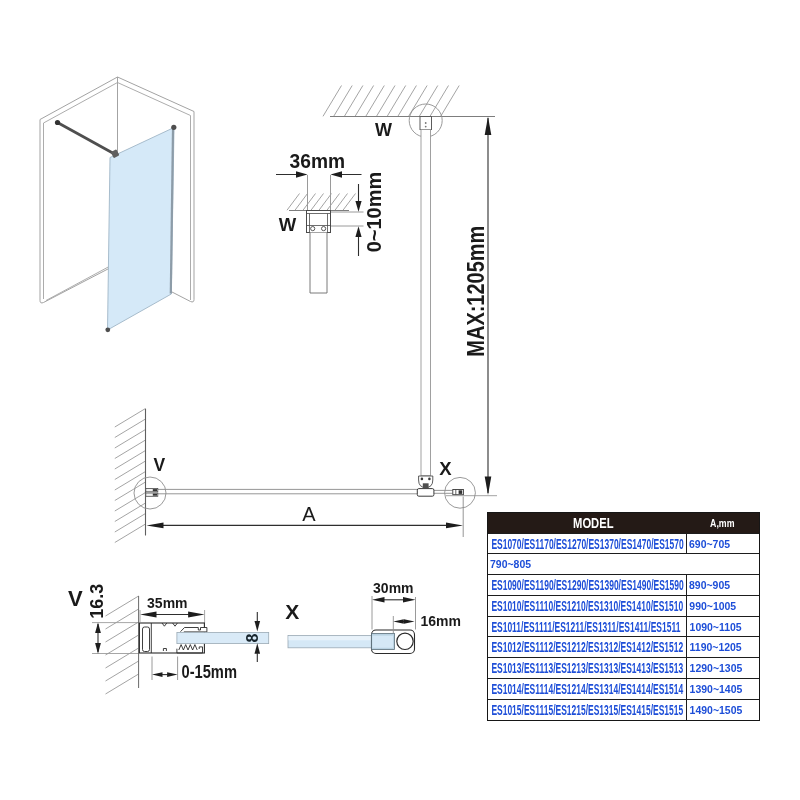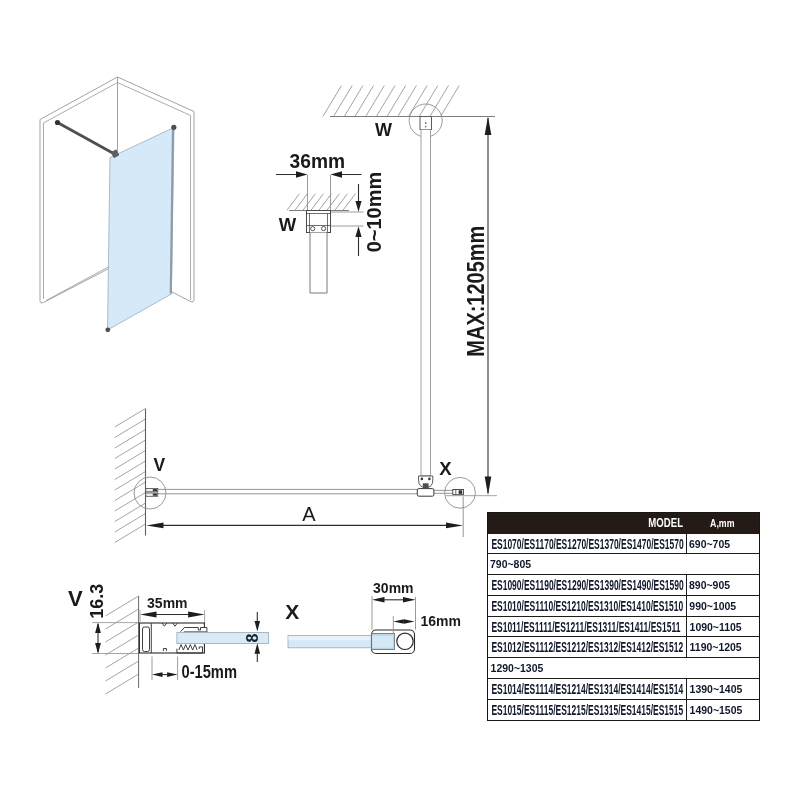--- a/index.html
+++ b/index.html
@@ -1,19 +1,19 @@
 <!DOCTYPE html>
 <html><head>
 <meta charset="utf-8">
 <style>
   html,body{margin:0;padding:0;background:#ffffff;}
   .page{position:relative;width:800px;height:800px;background:#fff;overflow:hidden;
         font-family:"Liberation Sans",sans-serif;}
   svg text{font-family:"Liberation Sans",sans-serif;}
-  .tr{display:flex;height:19.8px;border-top:1px solid #1d1d1d;color:#0f172a;}
+  .tr{display:flex;height:19.8px;border-top:1px solid #1d1d1d;color:#1d4ed8;}
   .tm{width:199px;border-right:1px solid #1d1d1d;box-sizing:border-box;overflow:hidden;}
   .tm span{display:inline-block;white-space:nowrap;font-weight:bold;font-size:15px;line-height:19.8px;
            transform:scaleX(0.565);transform-origin:0 50%;padding-left:6px;}
   .ta{flex:1;text-align:left;overflow:hidden;}
   .ta span{display:inline-block;white-space:nowrap;font-weight:bold;font-size:11.5px;line-height:19.8px;
            transform:scaleX(0.91);}
 </style>
 </head>
 <body>
 <div class="page">
@@ -250,21 +250,21 @@
   <path d="M414.5,621.5 L404,619.2 L404,623.8 Z" fill="#1d1d1d"></path>
 </g>
 
 <text x="420.5" y="626" font-size="14" font-weight="bold" fill="#1a1a1a">16mm</text>
 
 </svg>
 
 <div style="position:absolute;left:487px;top:511.5px;width:270.5px;border:1.5px solid #161616;">
 
   <div style="display:flex;background:#241a16;color:#fff;height:20px;line-height:20px;font-weight:bold;">
-    <div style="width:199px;text-align:right;font-size:12px;padding-left:12px;box-sizing:border-box;"><span style="display:inline-block;transform:scaleX(0.8);">MODEL</span></div>
+    <div style="width:199px;text-align:center;font-size:14px;padding-left:12px;box-sizing:border-box;"><span style="display:inline-block;transform:scaleX(0.8);">MODEL</span></div>
     <div style="flex:1;text-align:center;font-size:11px;"><span style="display:inline-block;transform:scaleX(0.8);">A,mm</span></div>
   </div>
 
   <div class="tr">
         <div class="tm"><span>ES1070/ES1170/ES1270/ES1370/ES1470/ES1570</span></div>
         <div class="ta"><span>690~705</span></div>
       </div>
 
   <div class="tr">
         <div class="ta"><span>790~805</span></div>
@@ -284,20 +284,21 @@
         <div class="tm"><span>ES1011/ES1111/ES1211/ES1311/ES1411/ES1511</span></div>
         <div class="ta"><span>1090~1105</span></div>
       </div>
 
   <div class="tr">
         <div class="tm"><span>ES1012/ES1112/ES1212/ES1312/ES1412/ES1512</span></div>
         <div class="ta"><span>1190~1205</span></div>
       </div>
 
   <div class="tr">
+        <div class="tm"><span>ES1013/ES1113/ES1213/ES1313/ES1413/ES1513</span></div>
         <div class="ta"><span>1290~1305</span></div>
       </div>
 
   <div class="tr">
         <div class="tm"><span>ES1014/ES1114/ES1214/ES1314/ES1414/ES1514</span></div>
         <div class="ta"><span>1390~1405</span></div>
       </div>
 
   <div class="tr">
         <div class="tm"><span>ES1015/ES1115/ES1215/ES1315/ES1415/ES1515</span></div>

